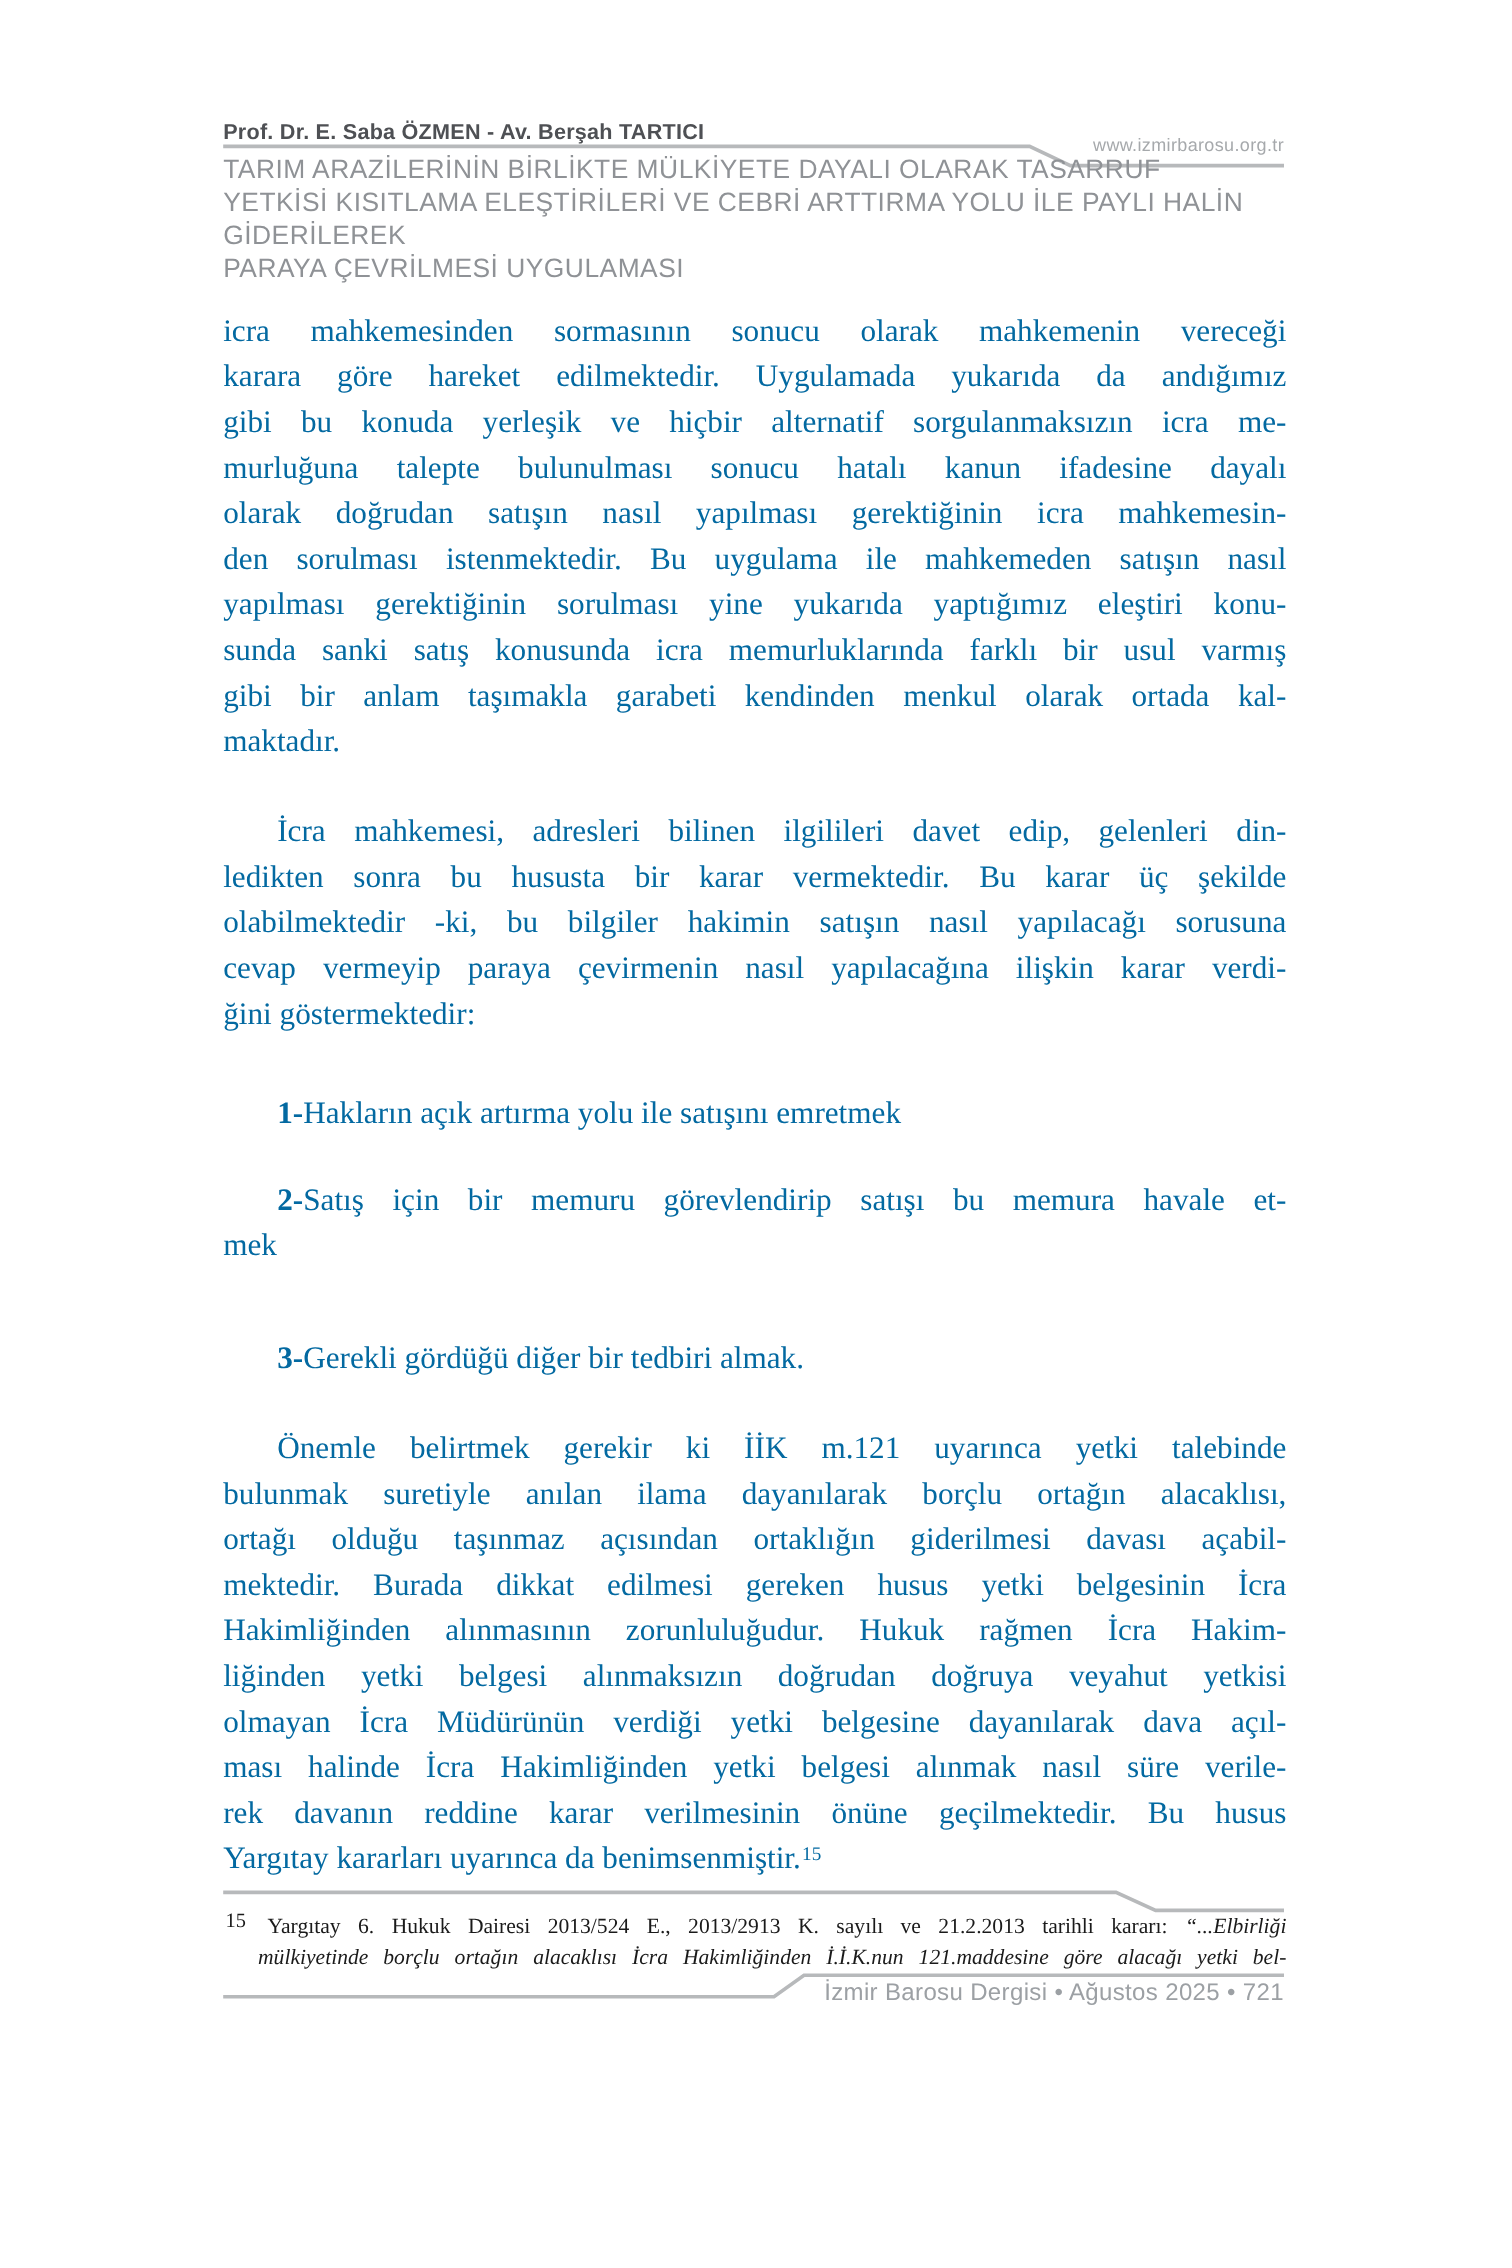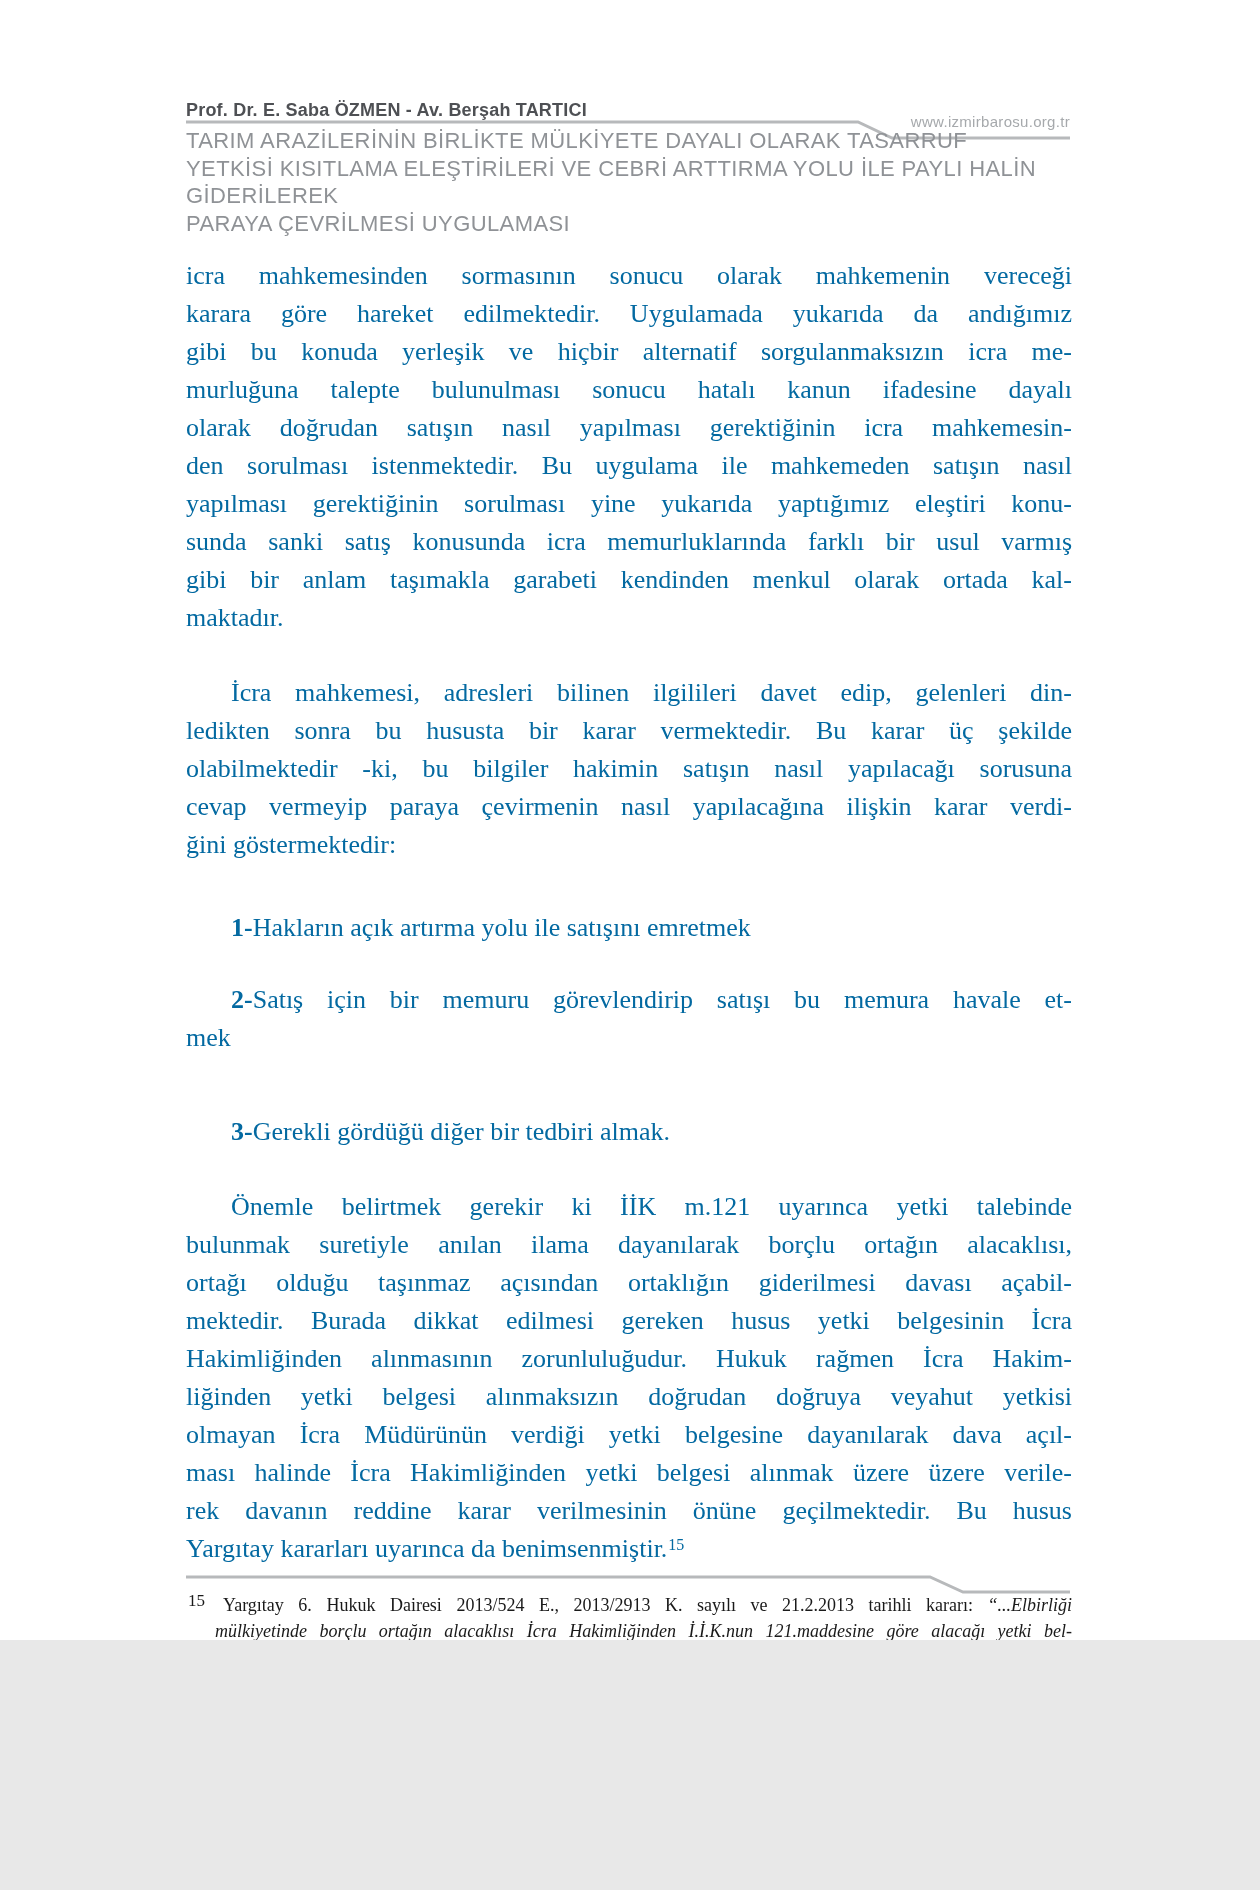--- a/index.html
+++ b/index.html
@@ -1,18 +1,18 @@
 <!DOCTYPE html>
 <html><head>
 <meta charset="utf-8">
 <style>
   html,body { margin:0; padding:0; background:#e8e8e8; }
   .page {
     position:relative;
-    width:1260px; height:1640px;
+    width:1260px; height:1890px;
     margin:0 auto;
     background:#ffffff;
     overflow:hidden;
   }
   
   .authors {
     position:absolute; left:186px; top:100px;
     font-family:"Liberation Sans","DejaVu Sans",sans-serif;
     font-weight:bold; font-size:18px; letter-spacing:0.2px;
     color:#4e5054;
@@ -129,21 +129,21 @@
     </div>
 
     <div class="para cont indent m-p4">
         <div class="bline">Önemle belirtmek gerekir ki İİK m.121 uyarınca yetki talebinde</div>
         <div class="bline">bulunmak suretiyle anılan ilama dayanılarak borçlu ortağın alacaklısı,</div>
         <div class="bline">ortağı olduğu taşınmaz açısından ortaklığın giderilmesi davası açabil-</div>
         <div class="bline">mektedir. Burada dikkat edilmesi gereken husus yetki belgesinin İcra</div>
         <div class="bline">Hakimliğinden alınmasının zorunluluğudur. Hukuk rağmen İcra Hakim-</div>
         <div class="bline">liğinden yetki belgesi alınmaksızın doğrudan doğruya veyahut yetkisi</div>
         <div class="bline">olmayan İcra Müdürünün verdiği yetki belgesine dayanılarak dava açıl-</div>
-        <div class="bline">ması halinde İcra Hakimliğinden yetki belgesi alınmak üzere üzere verile-</div>
+        <div class="bline">ması halinde İcra Hakimliğinden yetki belgesi alınmak nasıl süre verile-</div>
         <div class="bline">rek davanın reddine karar verilmesinin önüne geçilmektedir. Bu husus</div>
       </div>
     <div class="last-line"><span>Yargıtay kararları uyarınca da benimsenmiştir.</span><sup class="fn-ref">15</sup></div>
 
   </div>
 
   <div class="footnote">
     <span class="fn-num">15</span>
     <div class="fn-line fn-l1"><span>Yargıtay 6. Hukuk Dairesi 2013/524 E., 2013/2913 K. sayılı ve 21.2.2013 tarihli kararı: </span><i>“...Elbirliği</i></div>
     <div class="fn-line"><i>mülkiyetinde borçlu ortağın alacaklısı İcra Hakimliğinden İ.İ.K.nun 121.maddesine göre alacağı yetki bel-</i></div>

